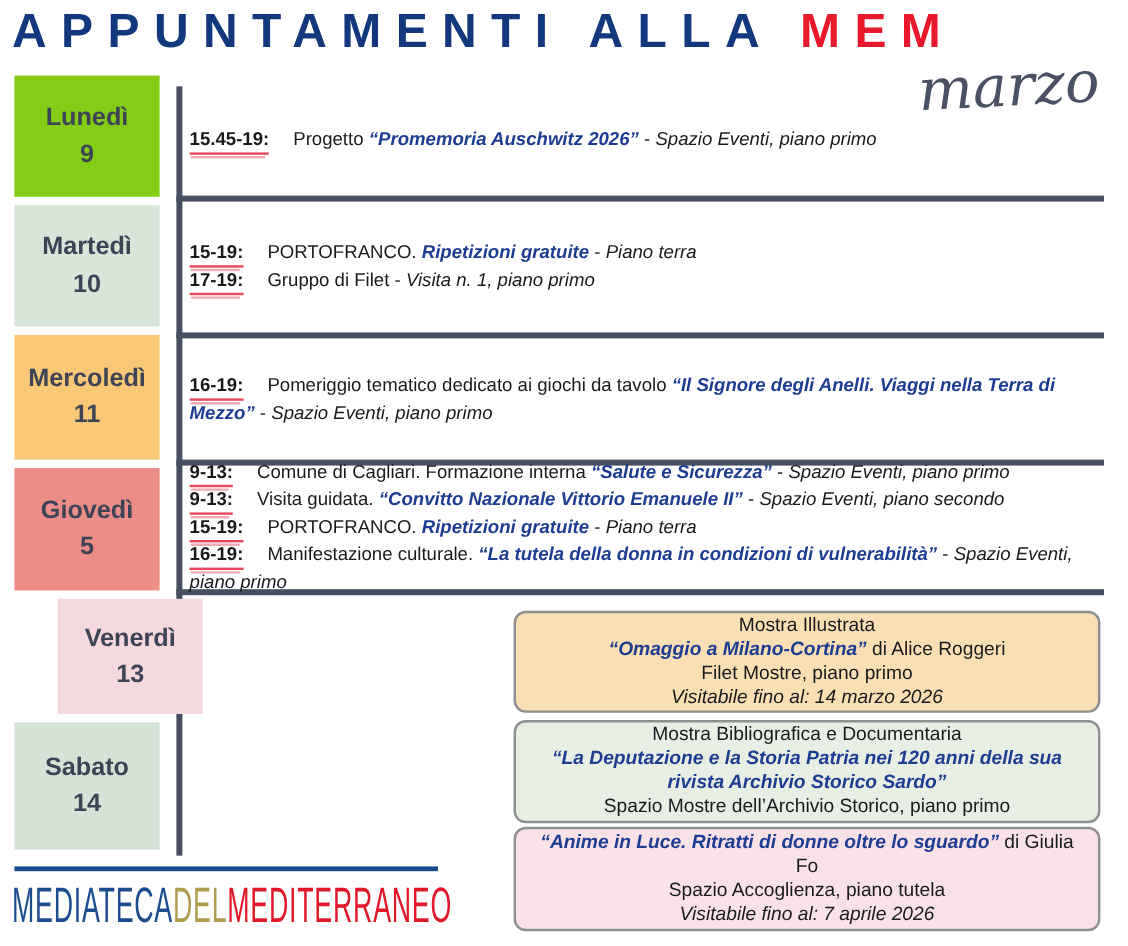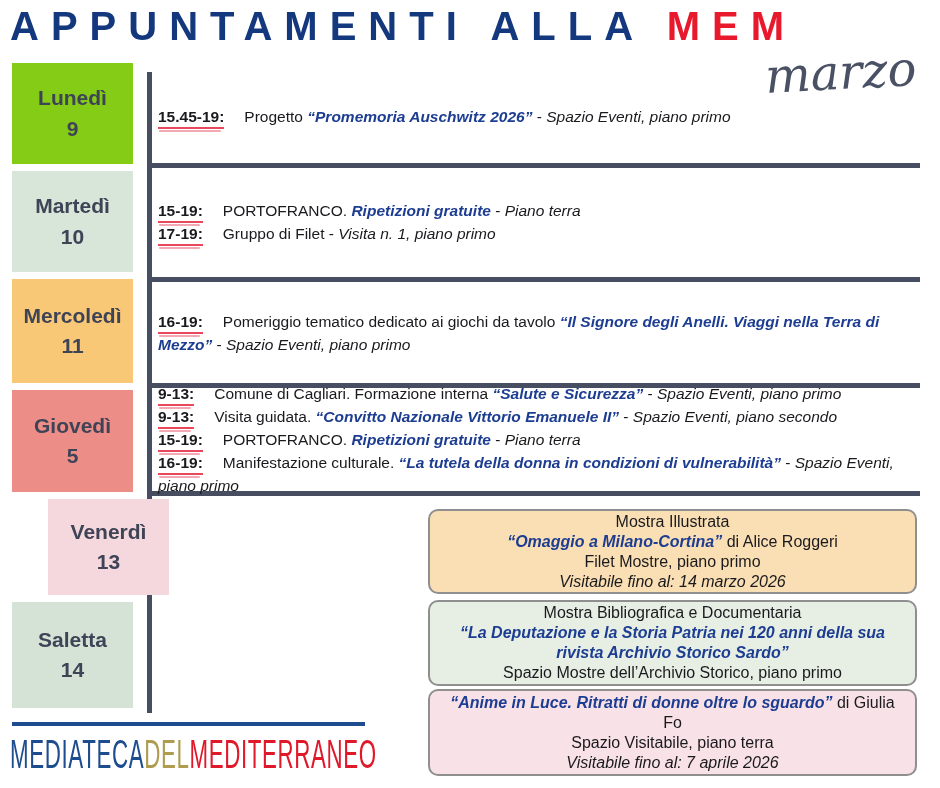--- a/index.html
+++ b/index.html
@@ -93,21 +93,21 @@
   </div>
   <div class="day-cell" style="top: 390px; height: 102px; background-color: rgb(236, 141, 135);">
     <div>Giovedì</div>
     <div>5</div>
   </div>
   <div class="day-cell" style="top: 499px; height: 96px; background-color: rgb(244, 216, 221); margin-left: 36px;">
     <div>Venerdì</div>
     <div>13</div>
   </div>
   <div class="day-cell" style="top: 602px; height: 106px; background-color: rgb(213, 227, 214);">
-    <div>Saletta</div>
+    <div>Sabato</div>
     <div>14</div>
   </div>
 
   <div class="events" style="top:72px;height:91px">
       <div class="event-line"><span class="time">15.45-19:</span><span class="seg-bold">Progetto </span><span class="seg-blue">“Promemoria Auschwitz 2026”</span><span class="seg-bold"> - </span><span class="seg-italic">Spazio Eventi, piano primo</span></div>
     </div>
   <div class="events" style="top:168px;height:109px">
       <div class="event-line"><span class="time">15-19:</span><span class="seg-bold">PORTOFRANCO. </span><span class="seg-blue">Ripetizioni gratuite</span><span class="seg-bold"> - </span><span class="seg-italic">Piano terra</span></div>
       <div class="event-line"><span class="time">17-19:</span><span class="seg-bold">Gruppo di Filet - </span><span class="seg-italic">Visita n. 1, piano primo</span></div>
     </div>
@@ -127,21 +127,21 @@
       <div class="box-line"><span class="seg-regular">Filet Mostre, piano primo</span></div>
       <div class="box-line"><span class="seg-italic">Visitabile fino al: 14 marzo 2026</span></div>
     </div>
   <div class="exbox" style="top: 600px; height: 86px; background-color: rgb(231, 239, 228);">
       <div class="box-line"><span class="seg-bold">Mostra Bibliografica e Documentaria</span></div>
       <div class="box-line"><span class="seg-blue">“La Deputazione e la Storia Patria nei 120 anni della sua rivista Archivio Storico Sardo”</span></div>
       <div class="box-line"><span class="seg-regular">Spazio Mostre dell’Archivio Storico, piano primo</span></div>
     </div>
   <div class="exbox" style="top: 689px; height: 87px; background-color: rgb(248, 226, 231);">
       <div class="box-line"><span class="seg-blue">“Anime in Luce. Ritratti di donne oltre lo sguardo”</span><span class="seg-bold"> di Giulia Fo</span></div>
-      <div class="box-line"><span class="seg-regular">Spazio Visitabile, piano terra</span></div>
+      <div class="box-line"><span class="seg-regular">Spazio Accoglienza, piano tutela</span></div>
       <div class="box-line"><span class="seg-italic">Visitabile fino al: 7 aprile 2026</span></div>
     </div>
 
   <div id="logo-line" style="background-color: rgb(29, 76, 143);"></div>
   <div id="logo-text">
     <span style="color: rgb(29, 76, 143);">MEDIATECA</span><span style="color: rgb(176, 156, 79);">DEL</span><span style="color: rgb(224, 25, 42);">MEDITERRANEO</span>
   </div>
 
 </div>
 

